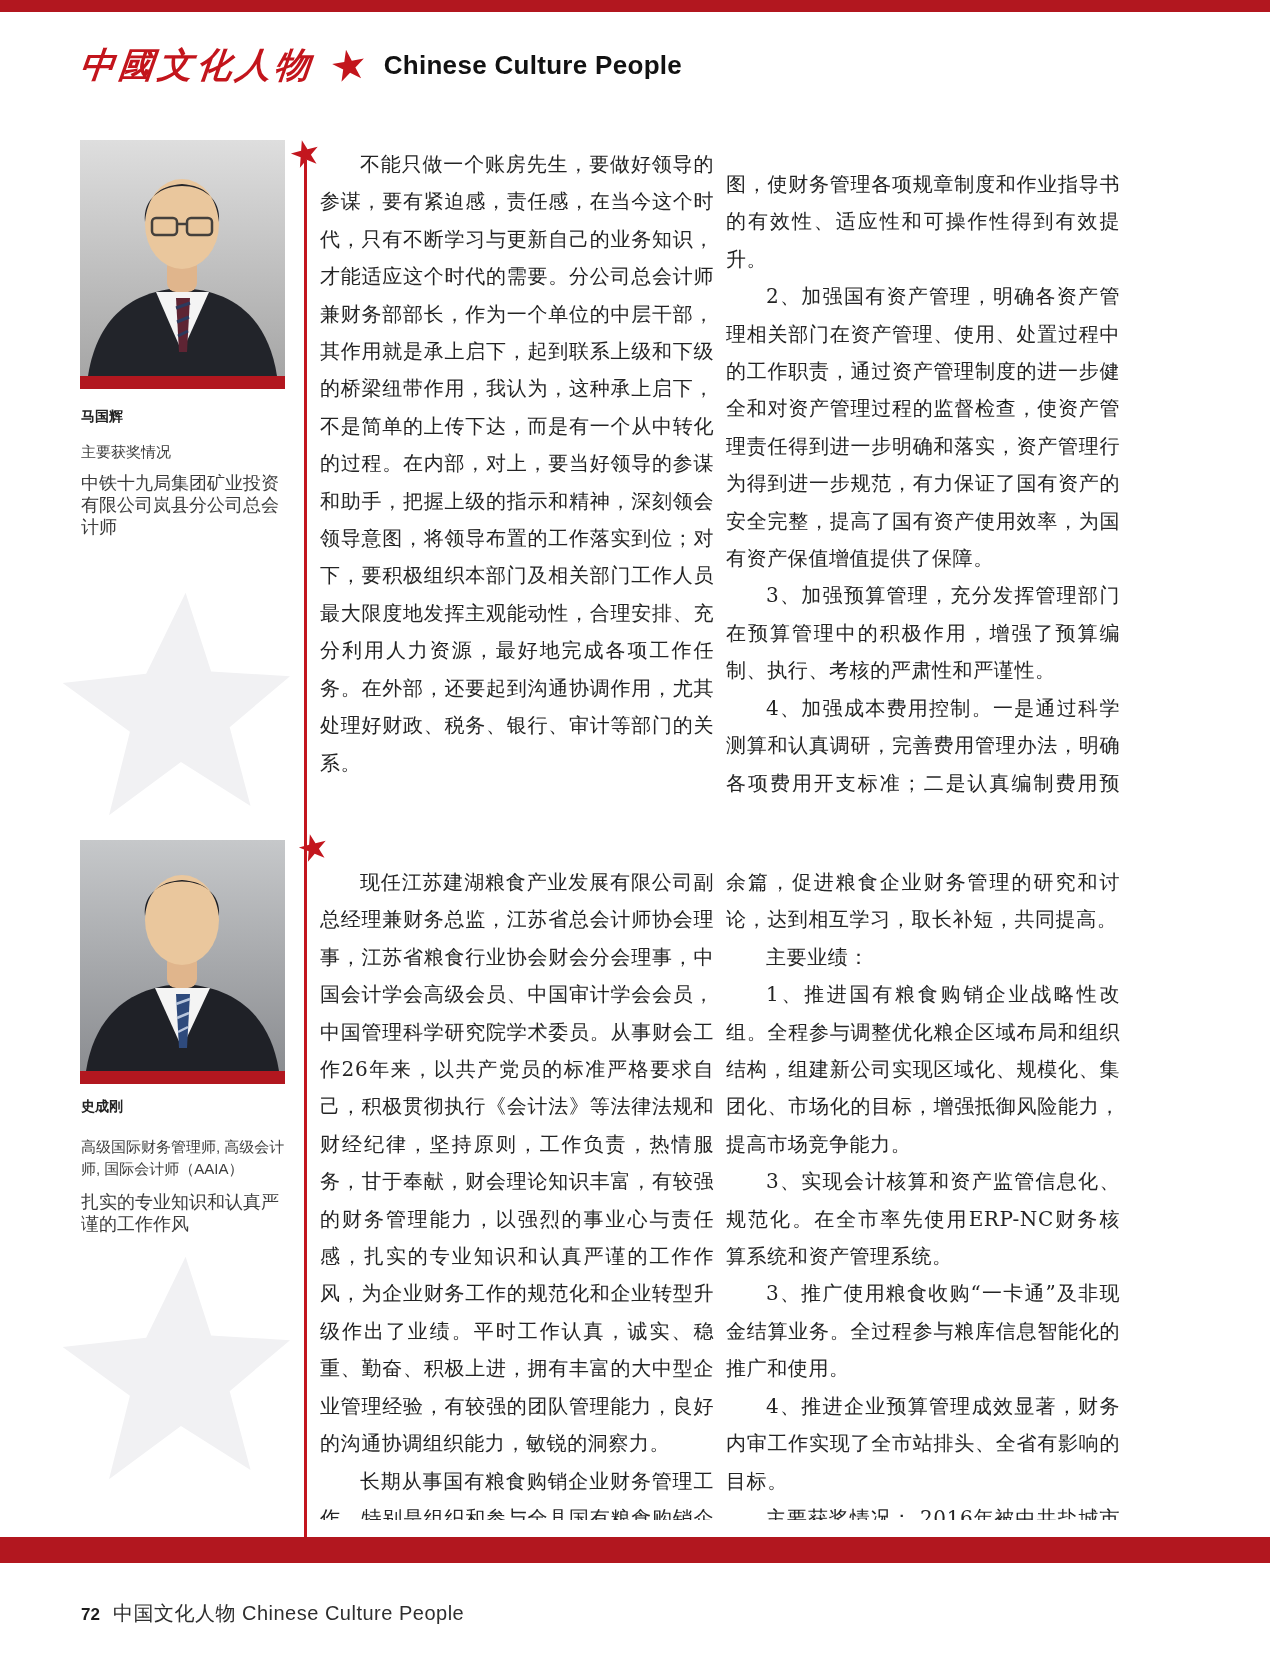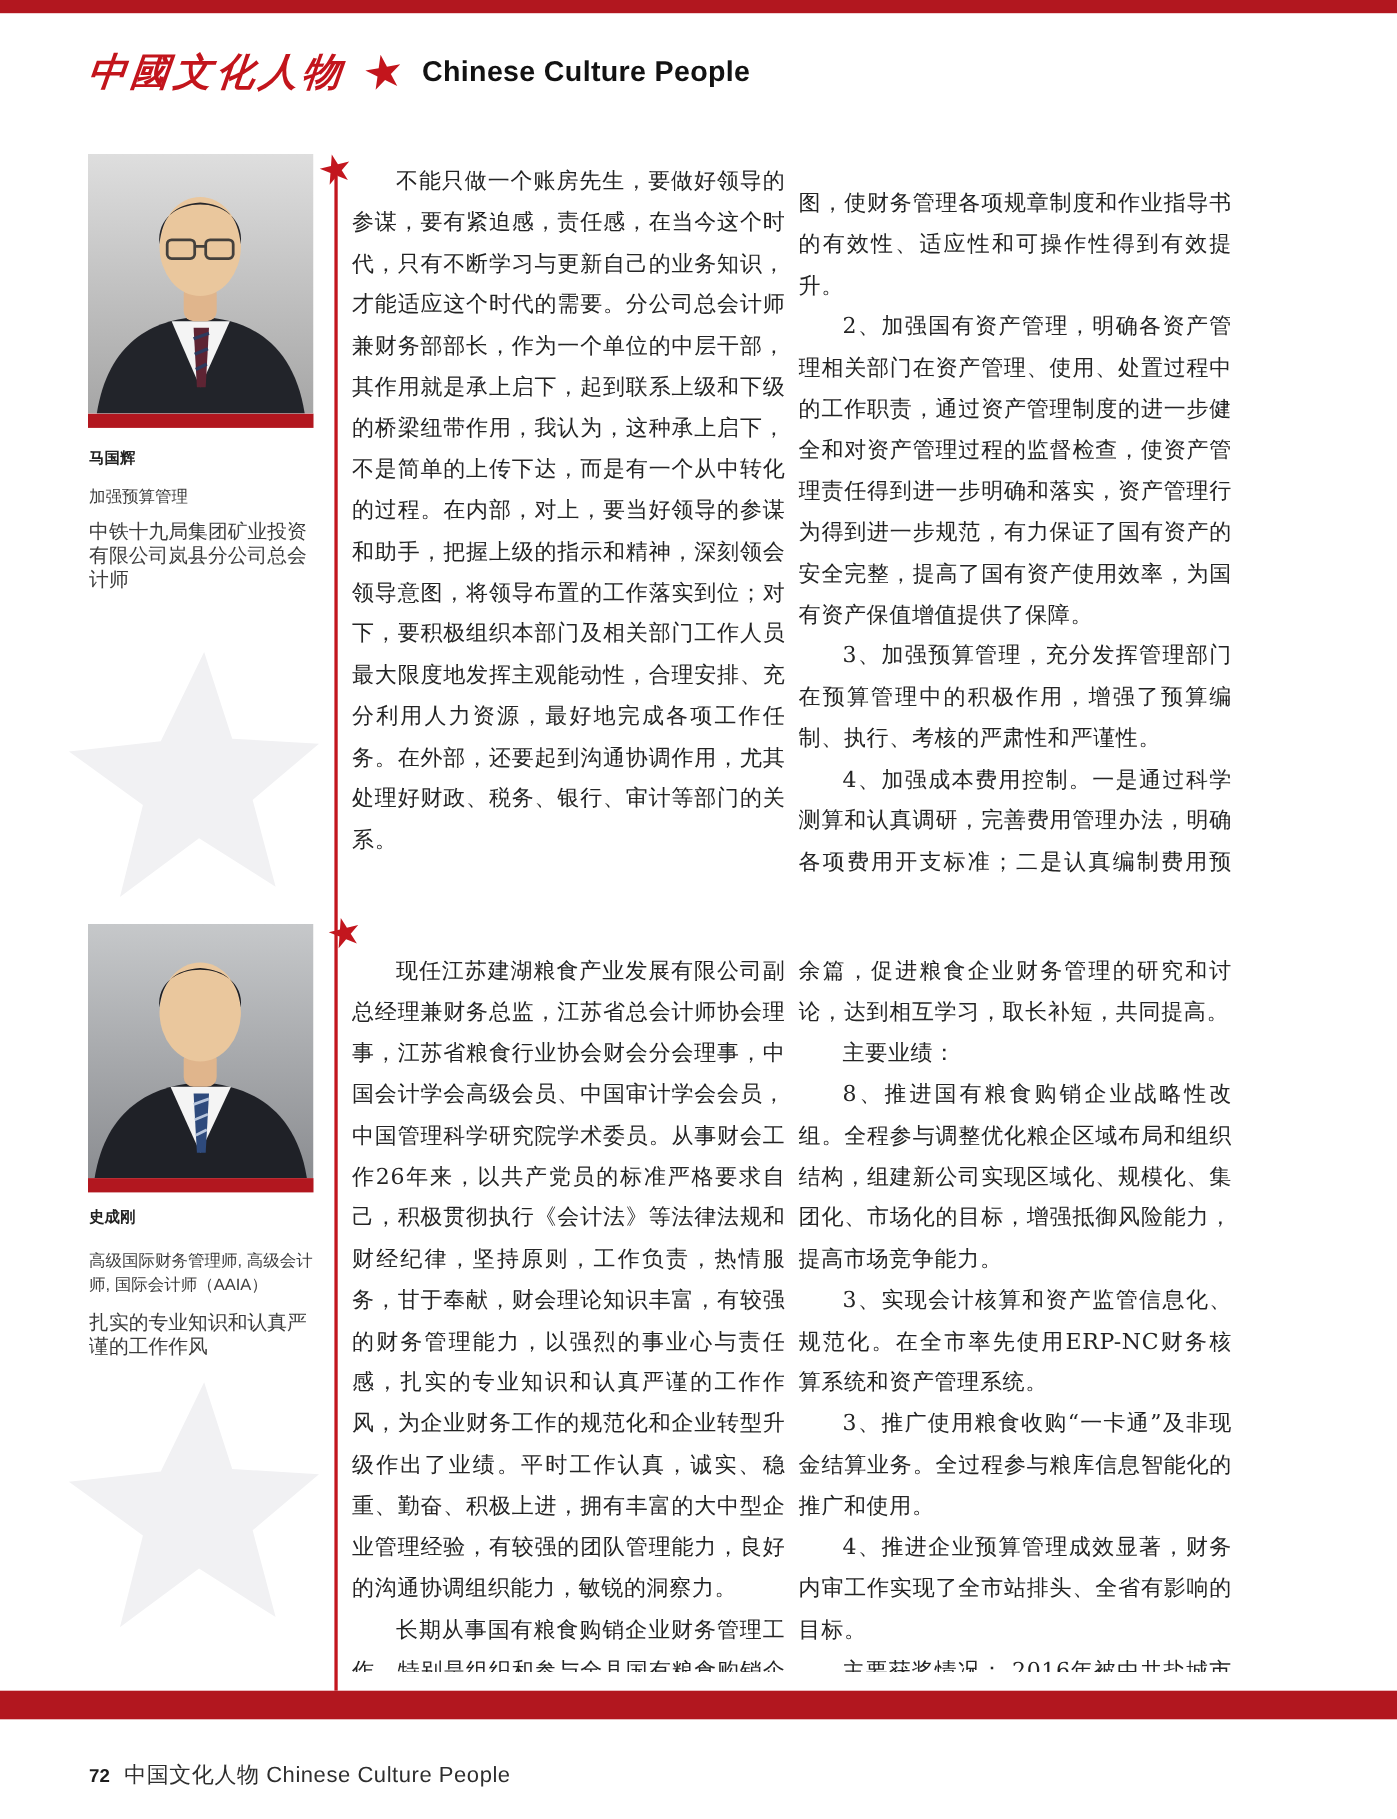--- a/index.html
+++ b/index.html
@@ -128,21 +128,21 @@
     <line x1="97" y1="178" x2="109" y2="173" stroke="#b8c6dd" stroke-width="2.5"></line>
     <line x1="98" y1="192" x2="108" y2="187" stroke="#b8c6dd" stroke-width="2.5"></line>
     <rect x="87" y="114" width="30" height="34" rx="9" fill="#e0b58c"></rect>
     <ellipse cx="102" cy="80" rx="37" ry="45" fill="#eac79d"></ellipse>
     <path d="M65 76 C 60 30 144 30 139 76 C 136 52 126 42 102 40 C 78 42 68 52 65 76 Z" fill="#1d1d21"></path>
   </svg>
   <div class="photo-redbar"></div>
 </div>
 
 <div class="person-name" id="person-name-1">马国辉</div>
-<div class="person-cred" id="person-cred-1">加强预算管理</div>
+<div class="person-cred" id="person-cred-1">主要获奖情况</div>
 <div class="person-org" id="person-org-1">中铁十九局集团矿业投资有限公司岚县分公司总会计师</div>
 
 <div class="person-name" id="person-name-2">史成刚</div>
 <div class="person-cred" id="person-cred-2">高级国际财务管理师, 高级会计师, 国际会计师（AAIA）</div>
 <div class="person-org" id="person-org-2">扎实的专业知识和认真严谨的工作作风</div>
 
 <div class="col" id="colA1">
     <p class="para">不能只做一个账房先生，要做好领导的参谋，要有紧迫感，责任感，在当今这个时代，只有不断学习与更新自己的业务知识，才能适应这个时代的需要。分公司总会计师兼财务部部长，作为一个单位的中层干部，其作用就是承上启下，起到联系上级和下级的桥梁纽带作用，我认为，这种承上启下，不是简单的上传下达，而是有一个从中转化的过程。在内部，对上，要当好领导的参谋和助手，把握上级的指示和精神，深刻领会领导意图，将领导布置的工作落实到位；对下，要积极组织本部门及相关部门工作人员最大限度地发挥主观能动性，合理安排、充分利用人力资源，最好地完成各项工作任务。在外部，还要起到沟通协调作用，尤其处理好财政、税务、银行、审计等部门的关系。</p>
     <p class="para">在财务管理上，我是这样管理财务部门和财务系统：</p>
   </div>
@@ -152,21 +152,21 @@
     <p class="para">3、加强预算管理，充分发挥管理部门在预算管理中的积极作用，增强了预算编制、执行、考核的严肃性和严谨性。</p>
     <p class="para">4、加强成本费用控制。一是通过科学测算和认真调研，完善费用管理办法，明确各项费用开支标准；二是认真编制费用预算，合理确定各单位费用定额，将费用开支严格控制在预算范围内；三是完善管理制度，严格控制费用开支。</p>
   </div>
 <div class="col" id="colA2">
     <p class="para">现任江苏建湖粮食产业发展有限公司副总经理兼财务总监，江苏省总会计师协会理事，江苏省粮食行业协会财会分会理事，中国会计学会高级会员、中国审计学会会员，中国管理科学研究院学术委员。从事财会工作26年来，以共产党员的标准严格要求自己，积极贯彻执行《会计法》等法律法规和财经纪律，坚持原则，工作负责，热情服务，甘于奉献，财会理论知识丰富，有较强的财务管理能力，以强烈的事业心与责任感，扎实的专业知识和认真严谨的工作作风，为企业财务工作的规范化和企业转型升级作出了业绩。平时工作认真，诚实、稳重、勤奋、积极上进，拥有丰富的大中型企业管理经验，有较强的团队管理能力，良好的沟通协调组织能力，敏锐的洞察力。</p>
     <p class="para">长期从事国有粮食购销企业财务管理工作，特别是组织和参与全县国有粮食购销企业资产重组改革、企业内部控制与风险管理、财务工作规范化及信息化等方面业绩显著，实现了全市站排头、全省有影响的目标。平时善于洞察行业管理方面的问题和不足，积极参与粮食财务课题工作的研究，在全国多家核心刊物上发表专业论文50</p>
   </div>
 <div class="col" id="colB2">
     <p class="para no-indent">余篇，促进粮食企业财务管理的研究和讨论，达到相互学习，取长补短，共同提高。</p>
     <p class="para">主要业绩：</p>
-    <p class="para">8、推进国有粮食购销企业战略性改组。全程参与调整优化粮企区域布局和组织结构，组建新公司实现区域化、规模化、集团化、市场化的目标，增强抵御风险能力，提高市场竞争能力。</p>
+    <p class="para">1、推进国有粮食购销企业战略性改组。全程参与调整优化粮企区域布局和组织结构，组建新公司实现区域化、规模化、集团化、市场化的目标，增强抵御风险能力，提高市场竞争能力。</p>
     <p class="para">3、实现会计核算和资产监管信息化、规范化。在全市率先使用ERP-NC财务核算系统和资产管理系统。</p>
     <p class="para">3、推广使用粮食收购“一卡通”及非现金结算业务。全过程参与粮库信息智能化的推广和使用。</p>
     <p class="para">4、推进企业预算管理成效显著，财务内审工作实现了全市站排头、全省有影响的目标。</p>
     <p class="para">主要获奖情况： 2016年被中共盐城市粮食局委员会评为优秀党员；2015年获“英标—燕园”杯中国财务管理百名精英称号；2013年被盐城市粮食局评为先进个人；2011年获人力资源和社会保障部中英能力认证办授予优秀财务总监学员；2009－2010年连续两届获国际财务管理师协会“百杰”财务管理师称号。</p>
   </div>
 
 <div class="footer">
   <span class="num">72</span>
   <span class="jrnl">中国文化人物 Chinese Culture People</span>
 </div>

